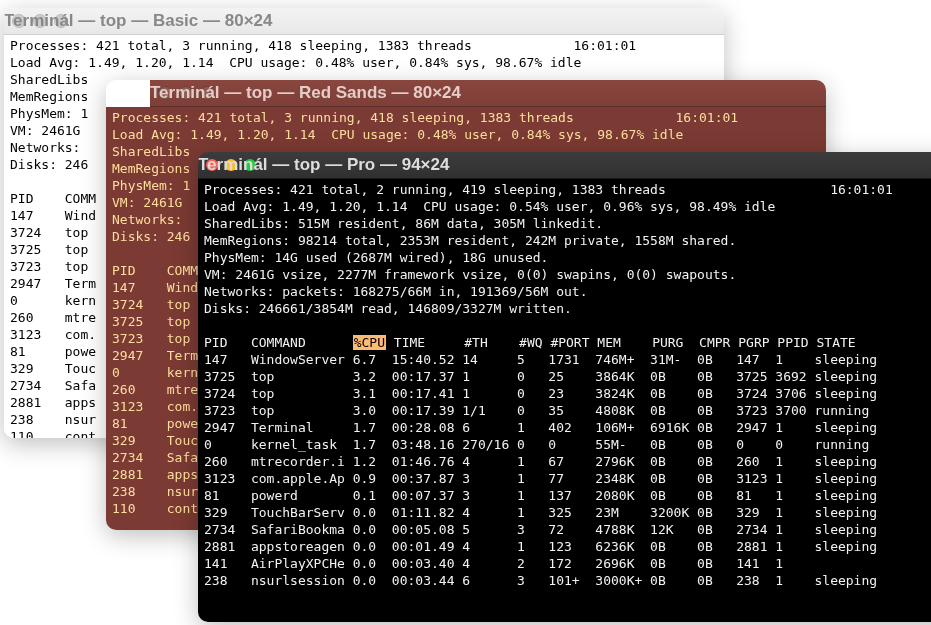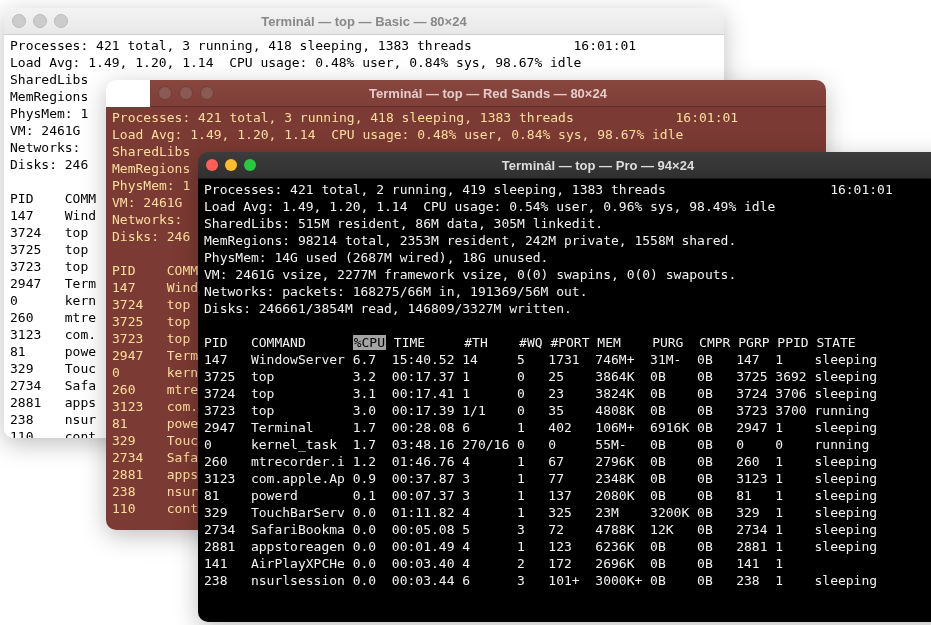--- a/index.html
+++ b/index.html
@@ -31,22 +31,21 @@
   }
   .traffic-dot {
     width: 12px;
     height: 12px;
     border-radius: 50%;
   }
   .title-text {
     position: absolute;
     left: 0;
     right: 0;
-    text-align: center;
-    font-size: 13px;
+    font-size: 17px;
     font-weight: 600;
     pointer-events: none;
   }
   .term {
     font-family: "Menlo","SF Mono","Consolas",monospace;
     font-size: 13px;
     line-height: 17px;
     white-space: pre;
     padding: 2px 6px 6px 6px;
     overflow: hidden;
@@ -70,21 +69,21 @@
   #win-pro { left: 198px; top: 152px; width: 800px; height: 470px; }
   #win-pro .titlebar { background: linear-gradient(#3c3c3c,#303030); border-bottom: 1px solid #1a1a1a; }
   #win-pro .title-text { color: #ddd; }
   #win-pro .term { background: #000; color: #f2f2f2; height: 440px; }
 
   .dot-close { background: #ff5f57 !important; border-color: #e1463e !important; }
   .dot-min   { background: #ffbd2e !important; border-color: #dfa023 !important; }
   .dot-max   { background: #28c940 !important; border-color: #1fae34 !important; }
 
   .hl {
-    background: #a3a3a3;
+    background: #fdba74;
     color: #000;
     padding: 0 1px;
   }
 </style>
 </head>
 <body>
 
 <div class="window" id="win-basic">
   <div class="titlebar">
     <div class="traffic">

